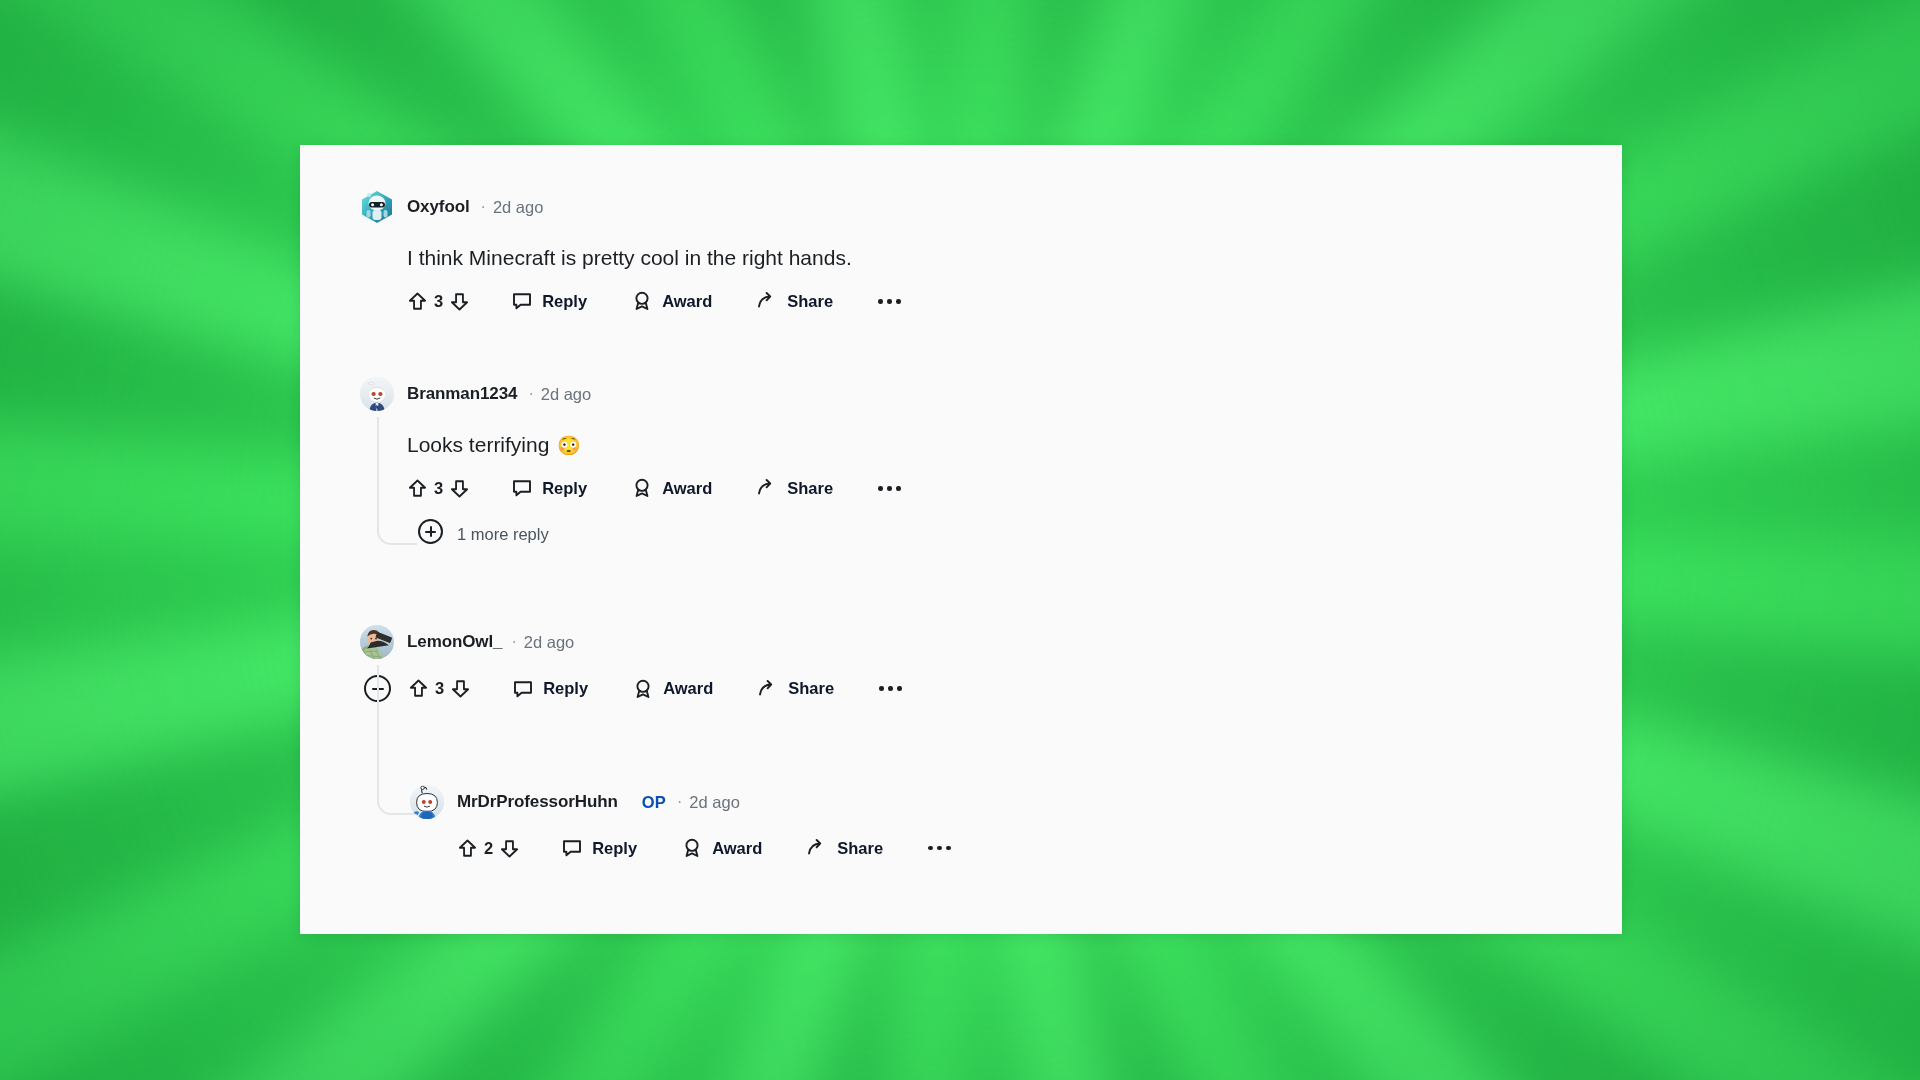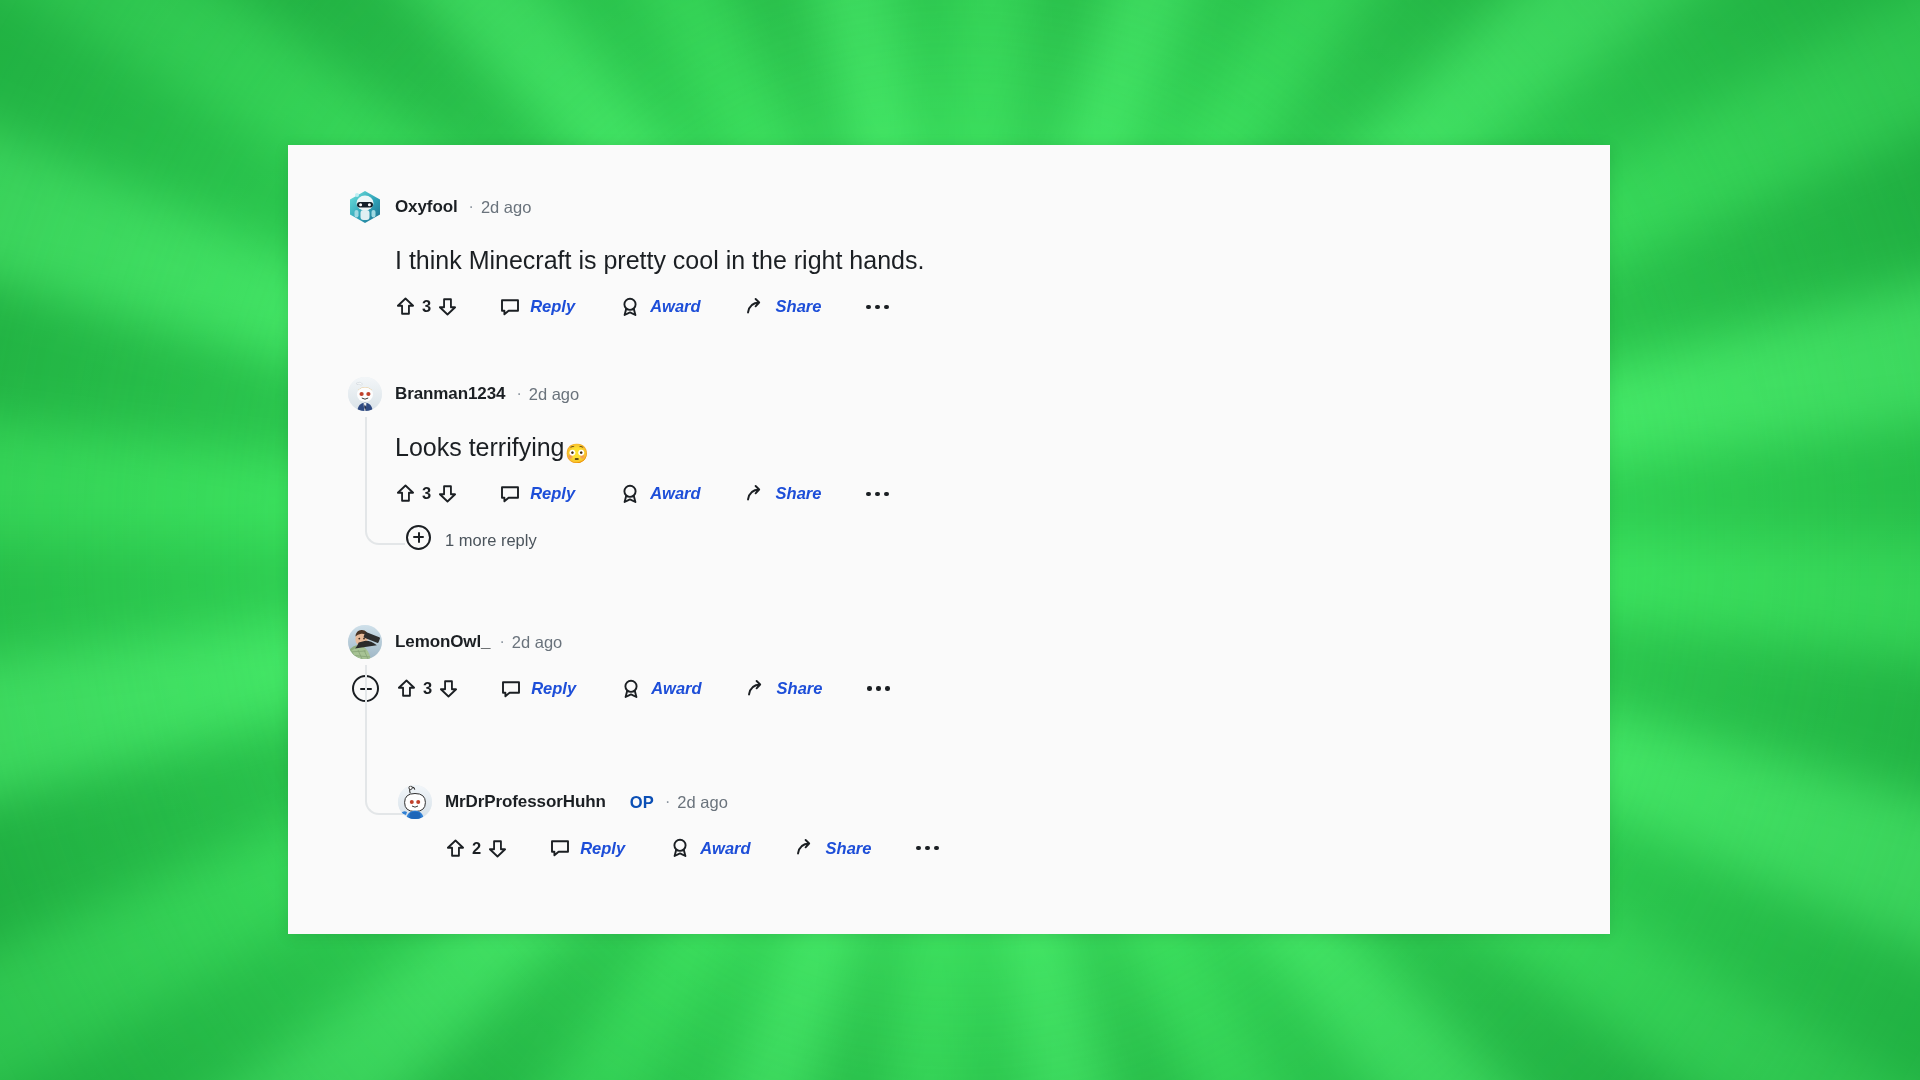--- a/index.html
+++ b/index.html
@@ -27,21 +27,21 @@
     transform:translate(-50%,-50%);
     background: radial-gradient(circle at 50% 50%, rgba(90,255,120,0.55) 0%, rgba(70,240,105,0.25) 35%, rgba(40,200,70,0.0) 68%);
     filter: blur(40px);
   }
   #bg .vig { position:absolute; inset:0;
     background: radial-gradient(ellipse at 50% 50%, rgba(0,0,0,0) 45%, rgba(0,90,25,0.22) 100%); }
 
   
   #card {
     position:absolute;
-    left:288px; top:145px;
+    left:300px; top:145px;
     width:1322px; height:789px;
     background:#fafafa;
     box-shadow:0 2px 14px rgba(0,0,0,0.10);
     overflow:hidden;
   }
 
   .thread { position:relative; }
 
   
   .comment { position:absolute; }
@@ -60,28 +60,28 @@
     margin-left:13px; white-space:nowrap;
   }
   .op {
     font-size:16.5px; font-weight:700; margin-left:24px; letter-spacing:0.2px;
   }
   .dotsep { color:#8b949e; font-size:16px; margin:0 7px 0 11px; }
   .dotsep.tight { margin-left:9px; }
   .ago { font-size:16.5px; color:#6a737c; white-space:nowrap; }
 
   .body-text {
-    font-size:25px; color:#1b1f23; line-height:1.35; white-space:nowrap;
+    font-size:21px; color:#1b1f23; line-height:1.35; white-space:nowrap;
   }
   .emoji { font-size:19px; }
 
   
   .actions { display:flex; align-items:center; }
   .act { display:flex; align-items:center; cursor:pointer; }
-  .act .lbl { font-size:16.5px; font-weight:700; color:#1d4ed8; margin-left:9px; white-space:nowrap;font-style:italic; }
+  .act .lbl { font-size:16.5px; font-weight:700; color:#0f172a; margin-left:9px; white-space:nowrap; }
   .score { font-size:16.5px; font-weight:700; color:#1b1f23; margin:0 6px; }
   svg { display:block; }
   .dots { display:flex; gap:4.5px; align-items:center; cursor:pointer; }
   .dots i { width:4.5px; height:4.5px; border-radius:50%; background:#1b1f23; display:block; }
 
   .collapse { width:27px; height:27px; border:2px solid #1b1f23; border-radius:50%;
     display:flex; align-items:center; justify-content:center; cursor:pointer; background:#fafafa; }
   .collapse::before { content:""; display:block; width:12px; height:2px; background:#1b1f23; border-radius:1px; }
 
   .more-reply { display:flex; align-items:flex-end; cursor:pointer; }
@@ -194,21 +194,21 @@
             <path d="M13.8 21 q3.2 2.4 6.4 0" fill="none" stroke="#3a3a3a" stroke-width="1"></path>
             <path d="M9 34 q1.5-8 8-8.4 q6.5 0.4 8 8.4z" fill="#2f4a82"></path>
             <path d="M15.6 25.8 h2.8 l-0.6 8 h-1.6z" fill="#eceff2"></path>
             <path d="M16.7 27.4 l1.6 2.6 l-1.1 4 l-1.1-4z" fill="#1f2c4d"></path>
           </svg>
         </div>
         <span class="uname">Branman1234</span>
         <span class="dotsep">·</span>
         <span class="ago">2d ago</span>
       </div>
-      <div style="margin-left:47px; margin-top:20px; display:flex; align-items:flex-end; gap:1px;">
+      <div style="margin-left:47px; margin-top:20px; display:flex; align-items:center; gap:8px;">
         <span class="body-text">Looks terrifying</span>
         <span class="emoji">😳</span>
       </div>
       <div class="actions" style="margin-left:47px; margin-top:18px;">
         <div class="act">
           <svg width="21" height="21" viewBox="0 0 22 22">
               <path d="M11 2.6 L19 10.2 h-4.4 v8.4 h-7.2 v-8.4 H3 Z" fill="none" stroke="#1b1f23" stroke-width="1.9" stroke-linejoin="round"></path>
             </svg>
         </div>
         <span class="score">3</span>

